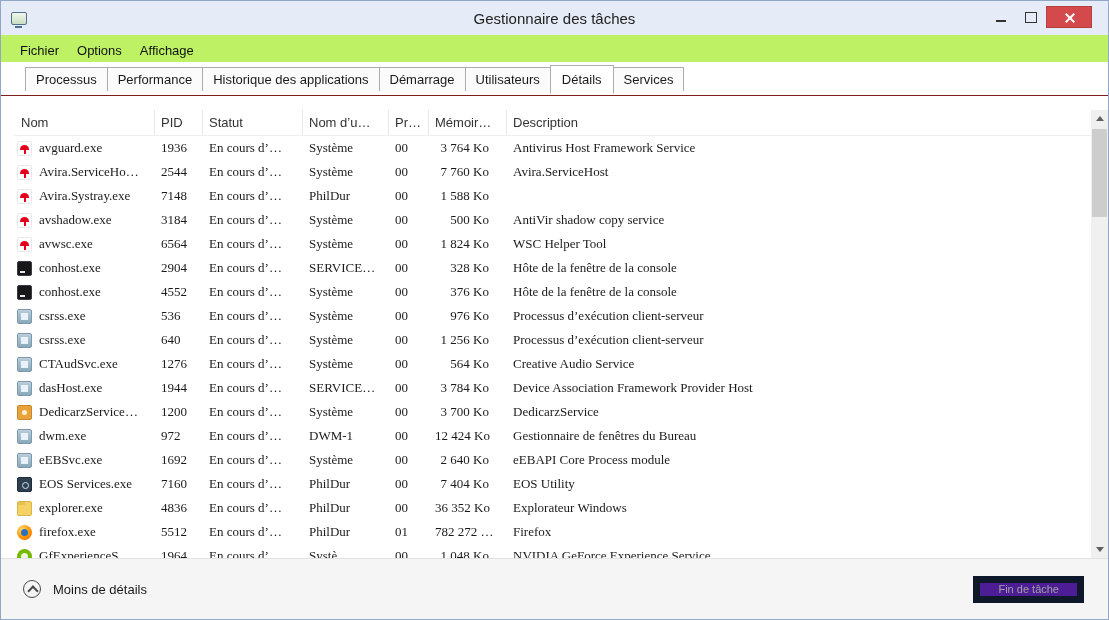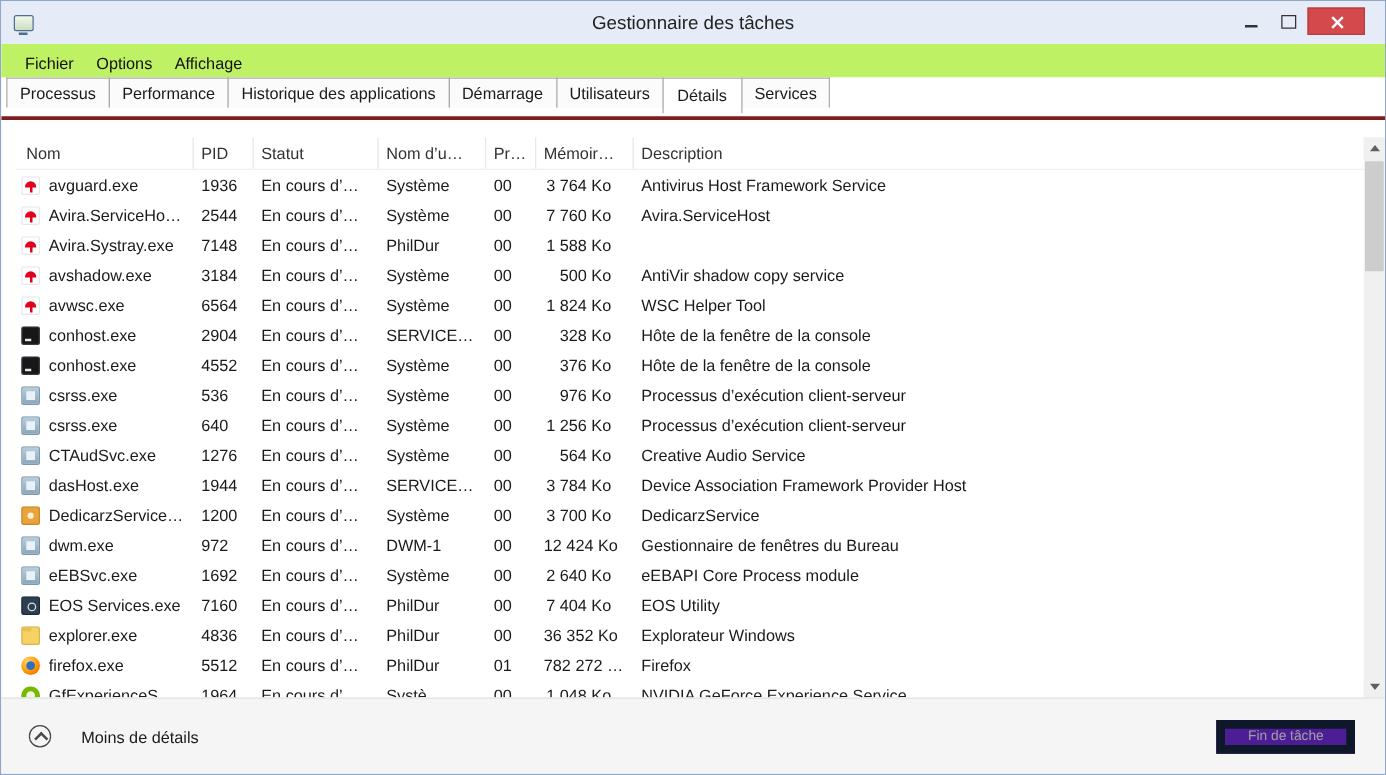--- a/index.html
+++ b/index.html
@@ -44,22 +44,22 @@
   }
   .btn-close::before { transform: rotate(45deg); }
   .btn-close::after  { transform: rotate(-45deg); }
 
   
   .menubar { height: 27px; background: #bef264; display: flex; align-items: flex-end; padding-left: 10px; }
   .menu-item { padding: 4px 9px; color: #111; }
 
   
   .tabstrip {
-    height: 34px; background: #fff; display: flex; align-items: flex-start;
-    padding-left: 4px; border-bottom: 3px solid #7f1d1d; position: relative;
+    height: 34px; background: #fff; display: flex; align-items: center;
+    padding-left: 24px; border-bottom: 1px solid #7f1d1d; position: relative;
   }
   .tab {
     border: 1px solid #acacac; border-bottom: none;
     background: #fbfbfb; padding: 4px 10px; margin-right: -1px;
     white-space: nowrap; position: relative;
   }
   .tab.active {
     background: #fff; z-index: 2; margin-bottom: -1px;
     padding: 6px 11px 6px; border-bottom: 1px solid #fff;
   }
@@ -73,21 +73,21 @@
   }
   .thead { height: 26px; border-bottom: 1px solid #efefef; }
   .hcell {
     height: 100%; display: flex; align-items: center;
     padding: 0 6px; color: #333; border-right: 1px solid #e8e8e8;
     overflow: hidden; white-space: nowrap; text-align: center;
   }
   .hcell:last-child { border-right: none; }
   .hcell.col-name { padding-left: 8px; }
   .tbody { height: 422px; overflow: hidden; }
-  .trow { height: 24px; }
+  .trow { height: 24px; font-family: Liberation Serif, serif; }
   .cell { padding: 0 6px; overflow: hidden; white-space: nowrap; }
   .cell.col-name { display: flex; align-items: center; padding-left: 4px; }
   .cell.col-memory { text-align: right; padding-right: 18px; }
   .pname { overflow: hidden; white-space: nowrap; }
 
   
   .icon { width: 15px; height: 15px; flex: none; margin-right: 7px; position: relative; border-radius: 2px; }
   .icon-avira { background: #fff; border: 1px solid #e8e8e8; }
   .icon-avira::before { content: ""; position: absolute; left: 2px; top: 3px; width: 9px; height: 5px; background: #e2001a; border-radius: 9px 9px 0 0; }
   .icon-avira::after { content: ""; position: absolute; left: 6px; top: 7px; width: 2px; height: 5px; background: #e2001a; }
@@ -118,21 +118,21 @@
   .sb-down::before { content: ""; border-left: 4px solid transparent; border-right: 4px solid transparent; border-top: 5px solid #5f5f5f; }
   .sb-thumb { position: absolute; left: 1px; top: 19px; width: 15px; height: 88px; background: #cdcdcd; }
 
   
   .footer {
     position: absolute; left: 0; right: 0; bottom: 0; height: 61px;
     background: #f5f5f5; border-top: 1px solid #e2e2e2;
     display: flex; align-items: center; justify-content: space-between;
     padding: 0 24px 0 22px;
   }
-  .toggle { display: flex; align-items: center; gap: 24px; }
+  .toggle { display: flex; align-items: center; gap: 12px; }
   .toggle-circle { width: 18px; height: 18px; border: 1px solid #4a4a4a; border-radius: 50%; position: relative; flex: none; }
   .toggle-circle::before {
     content: ""; position: absolute; left: 5px; top: 6px; width: 6px; height: 6px;
     border-left: 2px solid #4a4a4a; border-top: 2px solid #4a4a4a; transform: rotate(45deg);
   }
   .end-task-btn {
     min-width: 100px; height: 27px; padding: 0 18px;
     background: #4c1d95; border: 7px solid #0f172a; color: #a2a2a2;
     font-family: inherit; font-size: 11px;
   }

